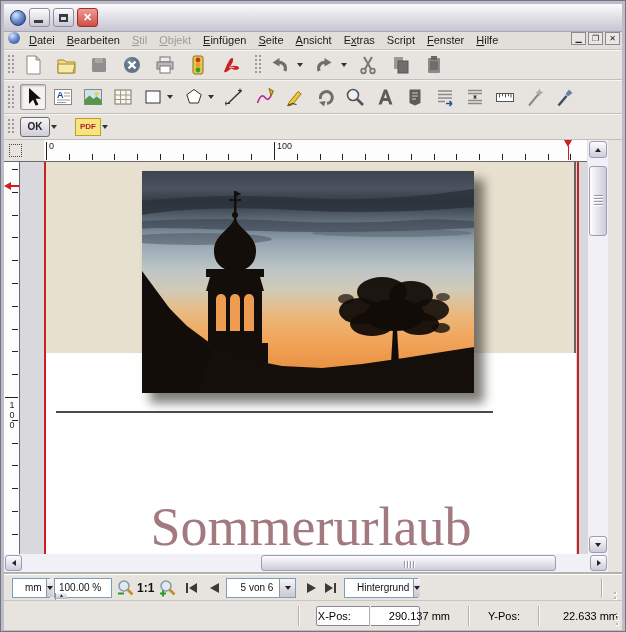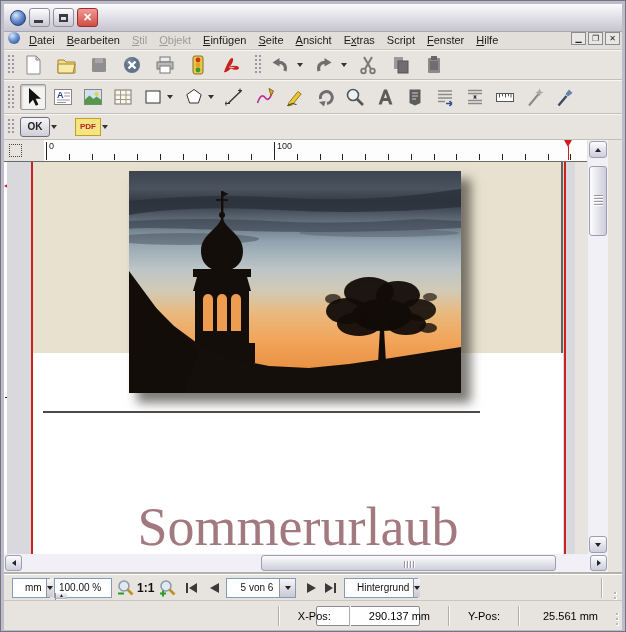--- a/index.html
+++ b/index.html
@@ -71,21 +71,21 @@
   .vtick-label{position:absolute;left:3px;font-size:9px;color:#222;
     writing-mode:vertical-lr;text-orientation:upright;line-height:9px;}
   .hmarker{position:absolute;left:520px;top:0;}
   .hmarker .tri{width:0;height:0;border-left:4px solid transparent;border-right:4px solid transparent;
     border-top:7px solid #cc1f1f;}
   .hmarker .stem{position:absolute;left:3.5px;top:6px;width:1px;height:14px;background:#cc1f1f;}
   .vmarker{position:absolute;top:20px;left:0;}
   .vmarker .tri{width:0;height:0;border-top:4px solid transparent;border-bottom:4px solid transparent;
     border-right:7px solid #cc1f1f;}
   .vmarker .tail{position:absolute;left:6px;top:3px;width:9px;height:2px;background:#cc1f1f;}
-  .canvas{position:absolute;left:6px;top:161px;width:568px;height:392px;background:#d8d8dd;overflow:hidden;}
+  .canvas{position:absolute;left:19px;top:161px;width:568px;height:392px;background:#d8d8dd;overflow:hidden;}
   .page-beige{position:absolute;left:26px;top:0;width:530px;height:191px;}
   .page-white{position:absolute;left:26px;top:191px;width:530px;height:201px;background:#fff;}
   .page-edge-dark{position:absolute;left:554px;top:0;width:2px;height:191px;background:#66625c;}
   .redline{position:absolute;top:0;bottom:0;width:2px;background:#c92020;}
   .photo{position:absolute;left:122px;top:9px;width:332px;height:222px;
     box-shadow:9px 9px 10px 1px rgba(42,38,32,.6);}
   .photo svg{display:block;}
   .hline{position:absolute;left:36px;top:249px;width:437px;height:2px;background:#4a4a4a;}
   .heading{position:absolute;left:26px;top:337px;width:530px;text-align:center;
     font-family:"Liberation Serif",serif;font-size:54px;line-height:1.05;}
@@ -122,21 +122,21 @@
     text-align:center;color:#222;border-bottom:1px solid #b5b4c0;}
   .navbtn{display:flex;align-items:center;justify-content:center;}
   .label-11{font-size:12px;font-weight:bold;color:#111;padding-top:3px;}
   .sb-sep{width:2px;border-left:1px solid #b0aeab;border-right:1px solid #fbfaf8;}
   .sizegrip{display:flex;flex-direction:column;align-items:flex-end;justify-content:flex-end;}
   .sizegrip i{display:block;width:3px;height:3px;background:#b9b7b2;box-shadow:-1px -1px 0 #fff inset;margin:1px;}
   .sb2{position:absolute;left:3px;top:599px;right:3px;height:30px;background:#e7e4df;
     border-top:1px solid #c9c6c0;font-size:11px;color:#000;}
   .progress{position:absolute;left:312px;top:5px;width:104px;height:20px;background:#fff;
     border:1px solid #8a8894;border-radius:2px;}
-  .coords{position:absolute;right:24px;top:5px;height:20px;display:flex;align-items:center;gap:18px;justify-content:center;}
+  .coords{position:absolute;right:4px;top:5px;height:20px;display:flex;align-items:center;gap:18px;justify-content:center;}
   .coords .val{min-width:60px;text-align:right;}
   .corner-grip{position:absolute;right:2px;bottom:3px;}
 </style>
 </head>
 <body>
 
 <div class="window">
 
   <div class="titlebar">
     <div class="app-icon"></div>
@@ -614,21 +614,21 @@
   <div class="sb2">
     <div class="progress"></div>
     <div class="coords">
       <span class="sb-sep" style="height:20px;"></span>
       <span>X-Pos:</span>
       <span class="sb-sep" style="height:20px;"></span>
       <span class="val">290.137 mm</span>
       <span class="sb-sep" style="height:20px;"></span>
       <span>Y-Pos:</span>
       <span class="sb-sep" style="height:20px;"></span>
-      <span class="val">25.561 mm</span>
+      <span class="val">22.633 mm</span>
     </div>
     <div class="sizegrip corner-grip">
         <i></i>
         <i></i>
         <i></i>
       </div>
   </div>
 
 </div>
 

